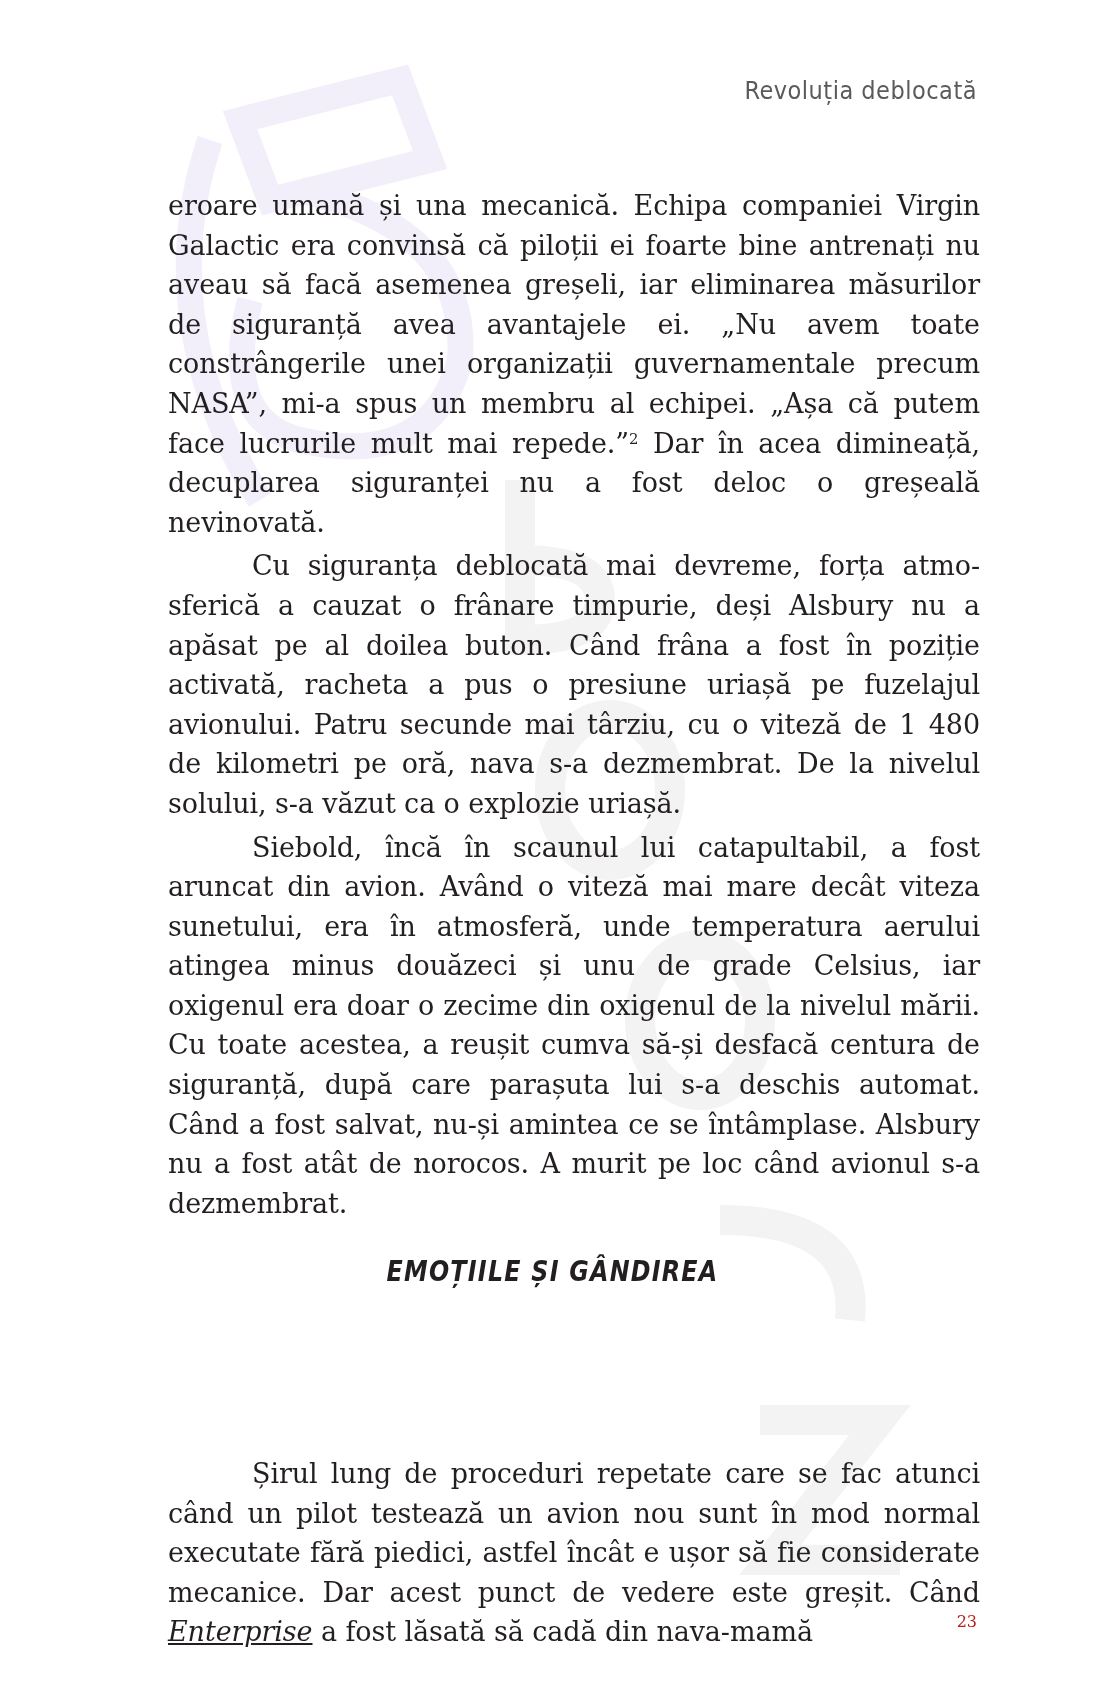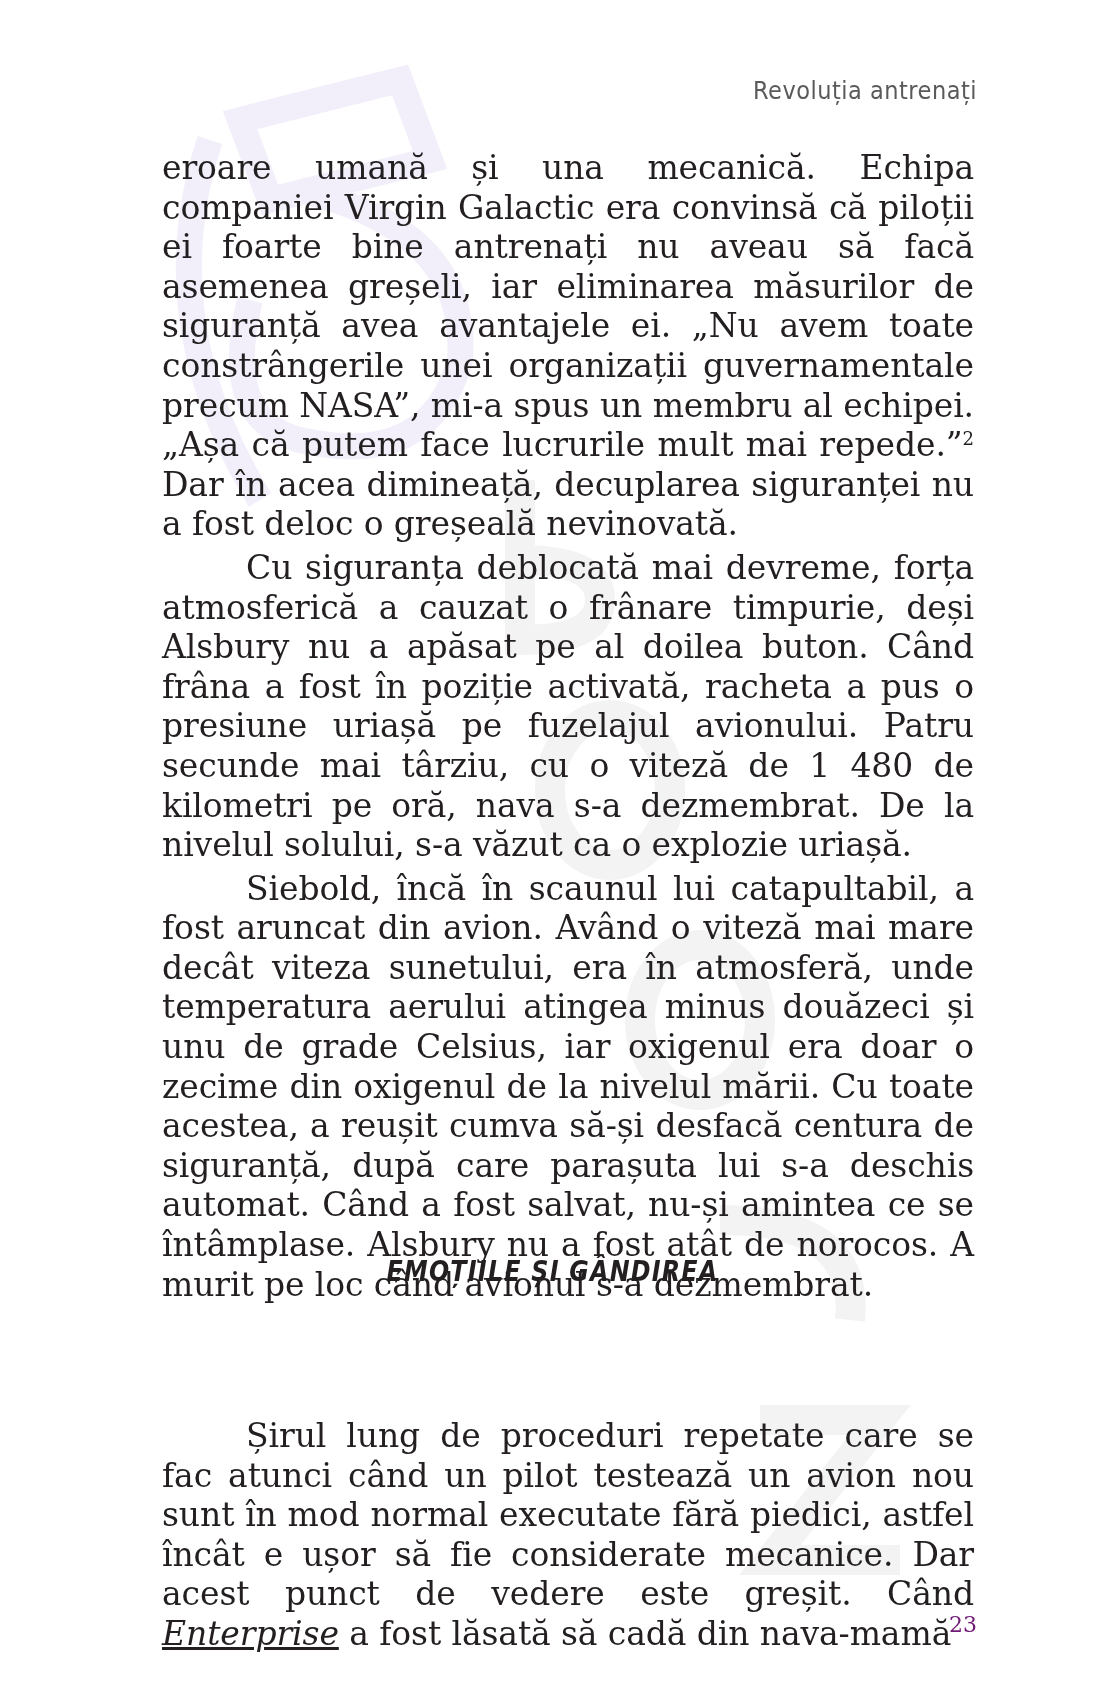--- a/index.html
+++ b/index.html
@@ -29,28 +29,29 @@
       top: 76px;
       right: 128px;
       font-family: "DejaVu Sans Condensed", "DejaVu Sans", "Liberation Sans", sans-serif;
       font-size: 25px;
       letter-spacing: 0.5px;
       color: #5a5a5a;
       z-index: 2;
     }
     .text-block {
       position: absolute;
-      left: 162px;
+      left: 168px;
       width: 812px;
       z-index: 2;
-      font-size: 33px;
+      font-size: 27px;
       line-height: 39.6px;
       text-align: justify;
       hyphens: manual;
       letter-spacing: -0.1px;
+      margin-top: 38px;
     }
     .text-block p {
       margin: 0;
     }
     .text-block p.indent {
       text-indent: 84px;
       margin-top: 4px;
     }
     .block-1 { top: 148px; }
     .block-2 { top: 1412px; }
@@ -67,22 +68,22 @@
       letter-spacing: 1.5px;
       color: #231f20;
       z-index: 2;
       transform: scaleX(0.82);
     }
     .page-number {
       position: absolute;
       top: 1612px;
       right: 128px;
       font-family: "DejaVu Serif", "Liberation Serif", serif;
-      font-size: 22px;
-      color: #701a75;
+      font-size: 16px;
+      color: #b91c1c;
       z-index: 2;
     }
     sup {
       font-size: 0.55em;
       line-height: 0;
       vertical-align: 0.6em;
     }
     em { font-style: italic; text-decoration: underline; }
   </style>
 </head>
@@ -96,21 +97,21 @@
   </g>
   <g fill="none" stroke="#f3f3f3" stroke-width="30">
     <path d="M 520 480 L 520 640 Q 600 640 600 600 Q 600 560 520 560"></path>
     <ellipse cx="610" cy="790" rx="60" ry="75"></ellipse>
     <ellipse cx="700" cy="1020" rx="60" ry="75"></ellipse>
     <path d="M 720 1220 Q 860 1220 850 1320"></path>
     <path d="M 760 1420 L 880 1420 L 770 1560 L 900 1560"></path>
   </g>
 </svg>
 
-<div class="running-header">Revoluția antrenați</div>
+<div class="running-header">Revoluția deblocată</div>
 
 <div class="text-block block-1" id="block1">
     <p><span>eroare umană și una mecanică. Echipa companiei Virgin Galactic era convinsă că piloții ei foarte bine antrenați nu aveau să facă asemenea greșeli, iar eliminarea măsurilor de siguranță avea avantajele ei. „Nu avem toate constrângerile unei organizații guvernamen­tale precum NASA”, mi-a spus un membru al echipei. „Așa că putem face lucrurile mult mai repede.”</span><sup>2</sup><span> Dar în acea dimineață, decuplarea siguranței nu a fost deloc o greșeală nevinovată.</span></p>
     <p class="indent"><span>Cu siguranța deblocată mai devreme, forța atmo­sferică a cauzat o frânare timpurie, deși Alsbury nu a apăsat pe al doilea buton. Când frâna a fost în poziție activată, racheta a pus o presiune uriașă pe fuzelajul avionului. Patru secunde mai târziu, cu o viteză de 1 480 de kilometri pe oră, nava s-a dezmembrat. De la nivelul solului, s-a văzut ca o explozie uriașă.</span></p>
     <p class="indent"><span>Siebold, încă în scaunul lui catapultabil, a fost aruncat din avion. Având o viteză mai mare decât viteza sunetului, era în atmosferă, unde tempera­tura aerului atingea minus douăzeci și unu de grade Celsius, iar oxigenul era doar o zecime din oxigenul de la nivelul mării. Cu toate acestea, a reușit cumva să-și desfacă centura de siguranță, după care parașuta lui s-a deschis automat. Când a fost salvat, nu-și amintea ce se întâmplase. Alsbury nu a fost atât de norocos. A murit pe loc când avionul s-a dezmembrat.</span></p>
   </div>
 
 <div class="section-heading">EMOȚIILE ȘI GÂNDIREA</div>
 
 <div class="text-block block-2" id="block2">

